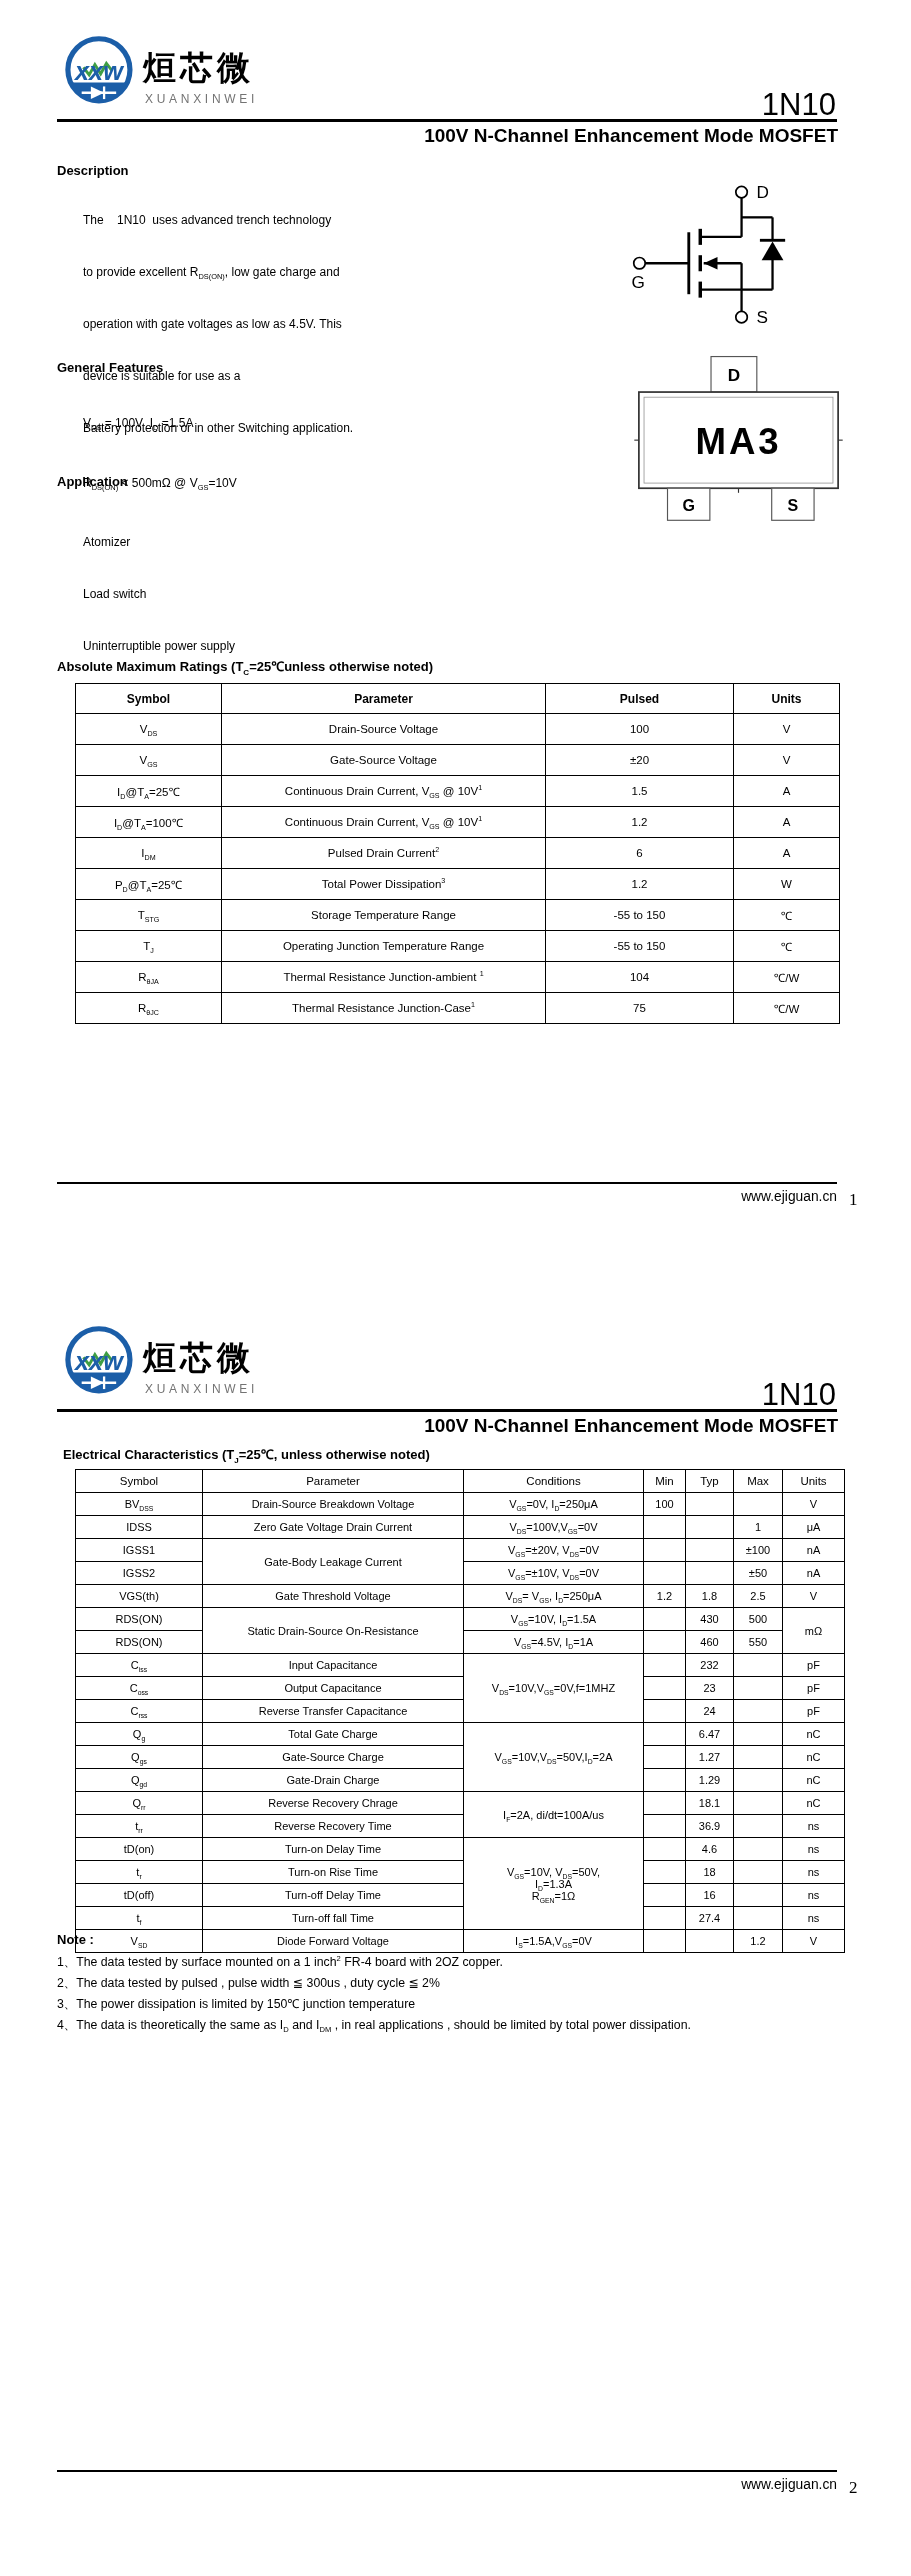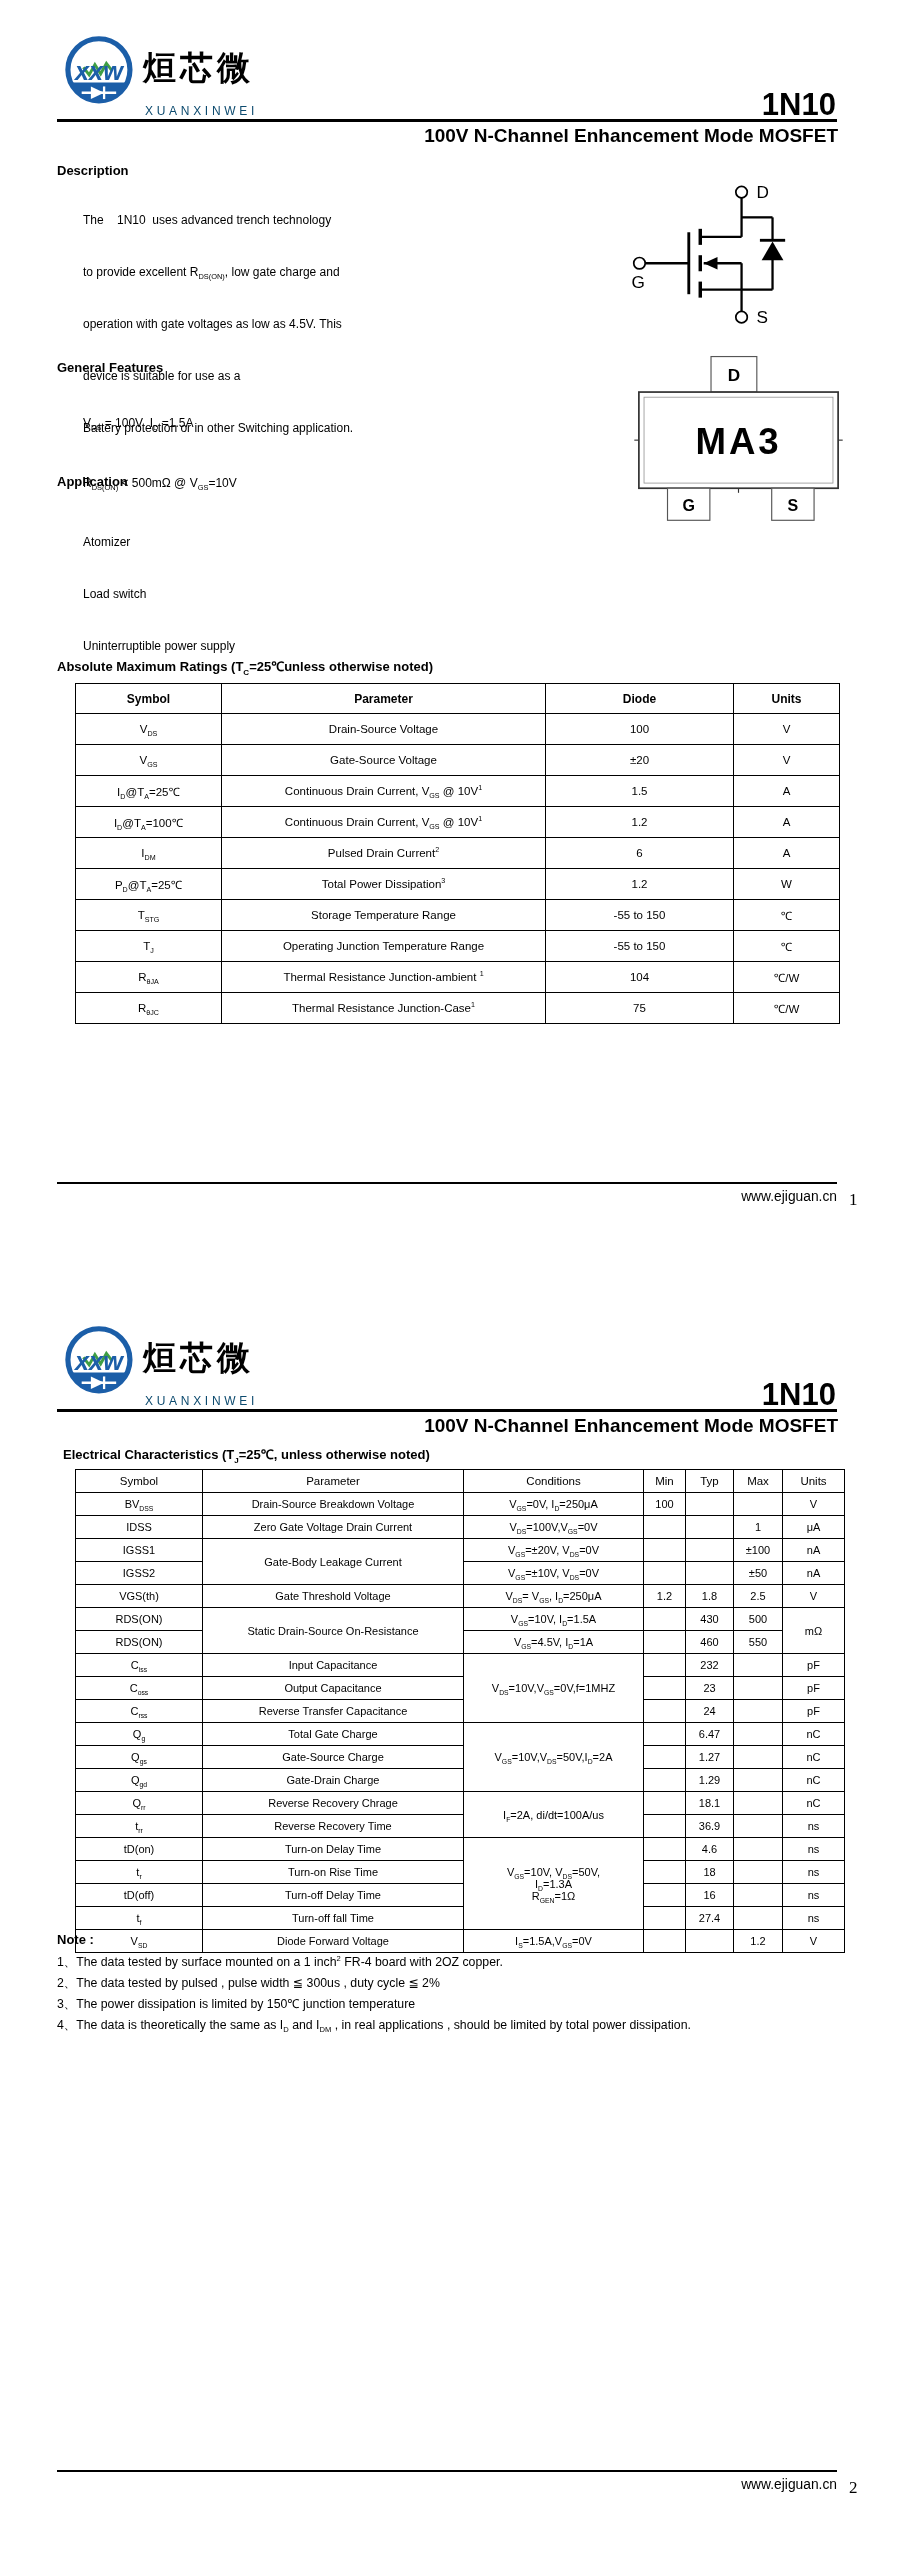--- a/index.html
+++ b/index.html
@@ -5,22 +5,22 @@
   html,body{margin:0;padding:0;}
   body{
     width:911px;height:2576px;position:relative;background:#ffffff;
     font-family:"Liberation Sans",sans-serif;color:#000;
   }
   .at{position:absolute;}
   
   .header{position:absolute;left:57px;width:780px;height:86px;border-bottom:3.4px solid #000;}
   .logo{position:absolute;left:4.6px;top:0px;}
   .cn{position:absolute;left:86px;top:12.6px;font-size:33px;font-weight:bold;letter-spacing:4px;white-space:nowrap;}
-  .en{position:absolute;left:88px;top:59px;font-size:12px;letter-spacing:3.7px;color:#0c4a6e;white-space:nowrap;margin-top:12px;}
-  .pn{position:absolute;right:1.1px;bottom:-1.1px;font-size:31px;font-weight:bold;line-height:1;margin-top:40px;}
+  .en{position:absolute;left:88px;top:59px;font-size:12px;letter-spacing:3.7px;color:#737373;white-space:nowrap;}
+  .pn{position:absolute;right:1.1px;bottom:-1.1px;font-size:31px;font-weight:normal;line-height:1;margin-top:40px;}
   .subtitle{position:absolute;right:73px;font-size:19px;font-weight:bold;white-space:nowrap;}
   
   .h2{position:absolute;left:57px;font-size:13px;font-weight:bold;white-space:nowrap;}
   .txtblock{position:absolute;left:57px;white-space:pre-wrap;margin-left:26px;}
   .dline{font-size:12px;}
   .desc .dline{height:32px;}
   .feat .dline{height:40px;}
   .apps .dline{height:32px;}
   
   table{border-collapse:collapse;position:absolute;table-layout:fixed;background:#fff;border:1.7px solid #000;}
@@ -131,21 +131,21 @@
   <colgroup>
       <col style="width:146px">
       <col style="width:324px">
       <col style="width:188px">
       <col style="width:106px">
     </colgroup>
   <tbody>
       <tr class="hdr">
     <td>Symbol</td>
     <td>Parameter</td>
-    <td>Diode</td>
+    <td>Pulsed</td>
     <td>Units</td>
   </tr>
   <tr>
     <td><span>V</span><sub>DS</sub></td>
     <td><span>Drain-Source Voltage</span></td>
     <td>100</td>
     <td>V</td>
   </tr>
   <tr>
     <td><span>V</span><sub>GS</sub></td>

